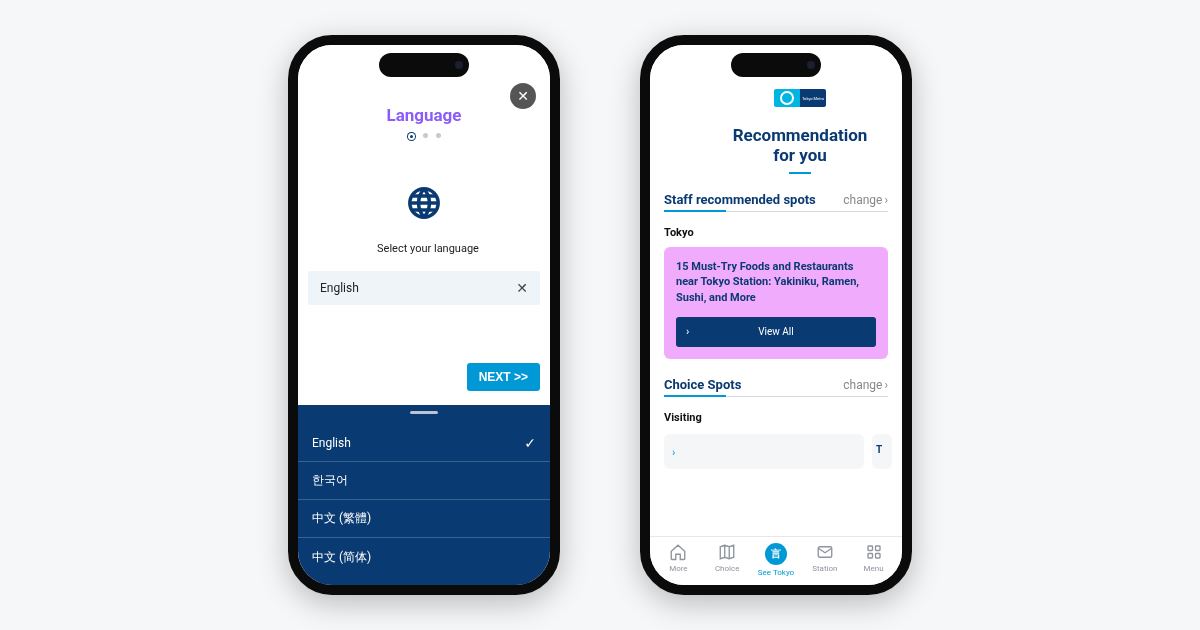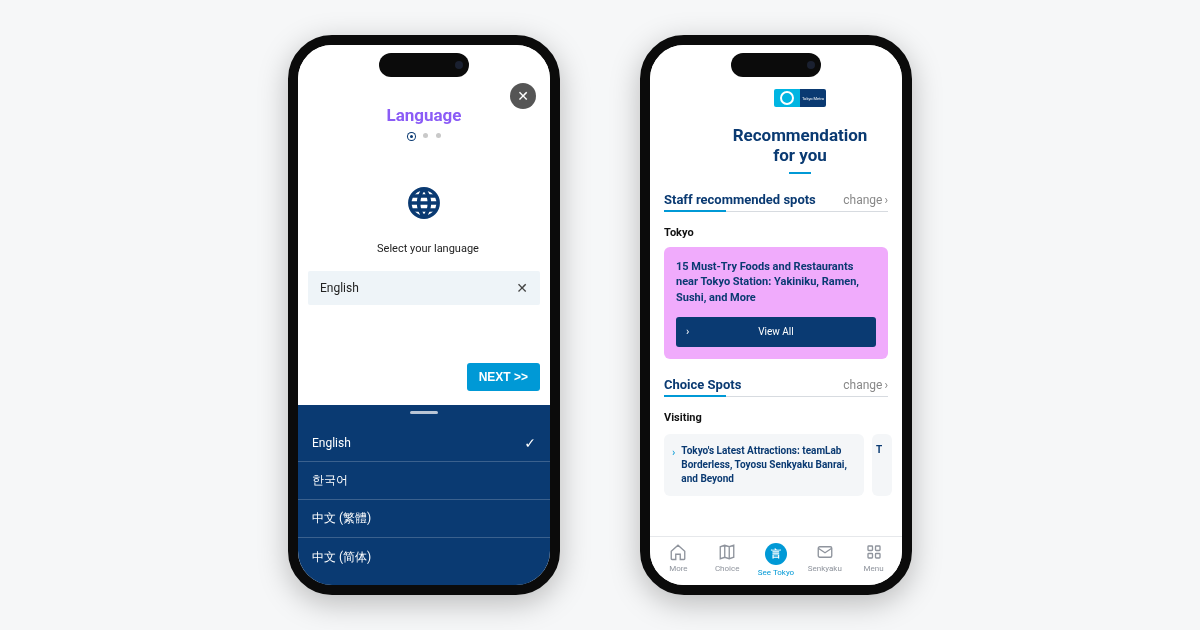--- a/index.html
+++ b/index.html
@@ -442,21 +442,20 @@
         <div class="sec-title">Choice Spots</div>
         <div class="change">
           <span>change</span>
           <span>›</span>
         </div>
       </div>
       <div class="sub-label">Visiting</div>
       <div class="choice-card">
         <div class="choice-item">
           <span class="chev2">›</span>
-          <span class="txt">Tokyo's Latest Attractions: teamLab Borderless, Toyosu Senkyaku Banrai, and Beyond</span>
         </div>
         <div class="choice-peek">
           <span>T</span>
         </div>
       </div>
     </div>
 
     <div class="tabbar">
       <div class="tab">
         <svg width="18" height="18" viewBox="0 0 24 24" fill="none" stroke-width="1.8">
@@ -472,21 +471,21 @@
       </div>
       <div class="tab active">
         <div class="circle-icon">言</div>
         <span>See Tokyo</span>
       </div>
       <div class="tab">
         <svg width="18" height="18" viewBox="0 0 24 24" fill="none" stroke-width="1.8">
             <rect x="3" y="5" width="18" height="14" rx="2"></rect>
             <path d="M3 7l9 6 9-6"></path>
           </svg>
-        <span>Senkyaku</span>
+        <span>Station</span>
       </div>
       <div class="tab">
         <svg width="18" height="18" viewBox="0 0 24 24" fill="none" stroke-width="1.8">
             <rect x="4" y="4" width="6" height="6" rx="1"></rect>
             <rect x="14" y="4" width="6" height="6" rx="1"></rect>
             <rect x="4" y="14" width="6" height="6" rx="1"></rect>
             <rect x="14" y="14" width="6" height="6" rx="1"></rect>
           </svg>
         <span>Menu</span>
       </div>

